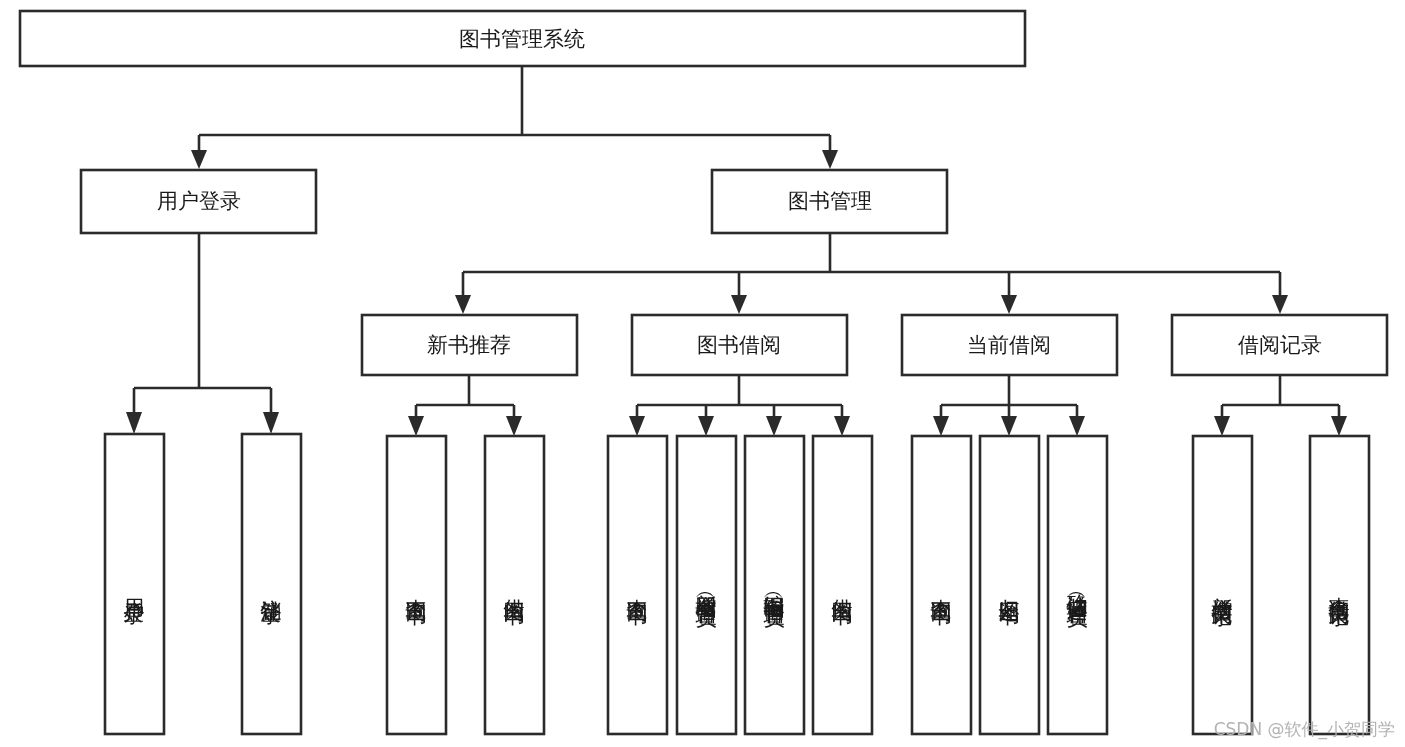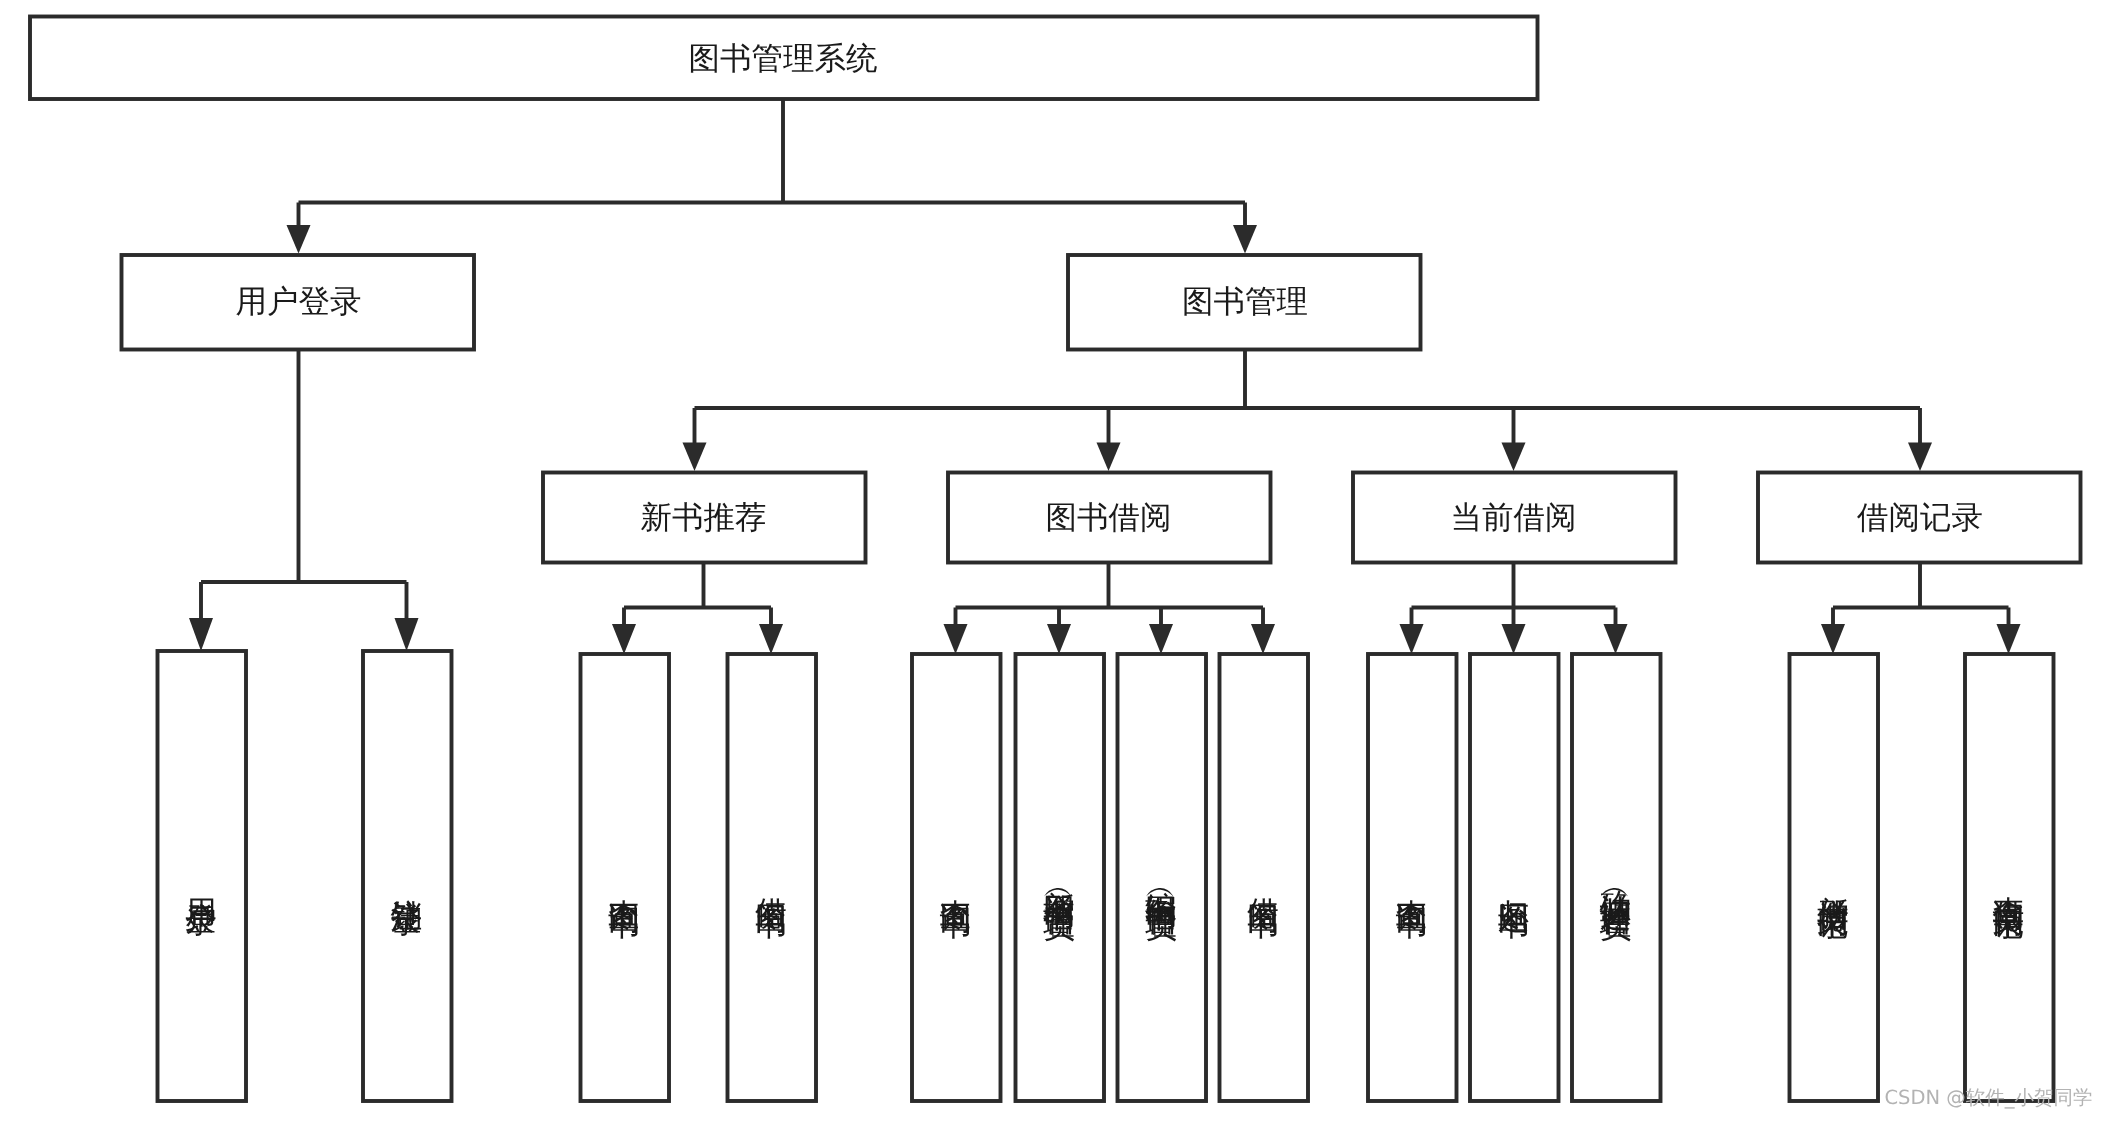--- a/index.html
+++ b/index.html
@@ -55,21 +55,21 @@
     writing-mode: vertical-rl;
     text-orientation: upright;
     text-anchor: middle;
     letter-spacing: 2px;
   }
   .watermark {
     position: absolute;
     right: 10px;
     bottom: 6px;
     font-family: "DejaVu Sans", "Liberation Sans", sans-serif;
-    font-size: 13px;
+    font-size: 17px;
     color: #b3b3b3;
     white-space: nowrap;
     user-select: none;
     pointer-events: none;
   }
 </style>
 </head>
 <body>
 
 <div id="diagram-root">

